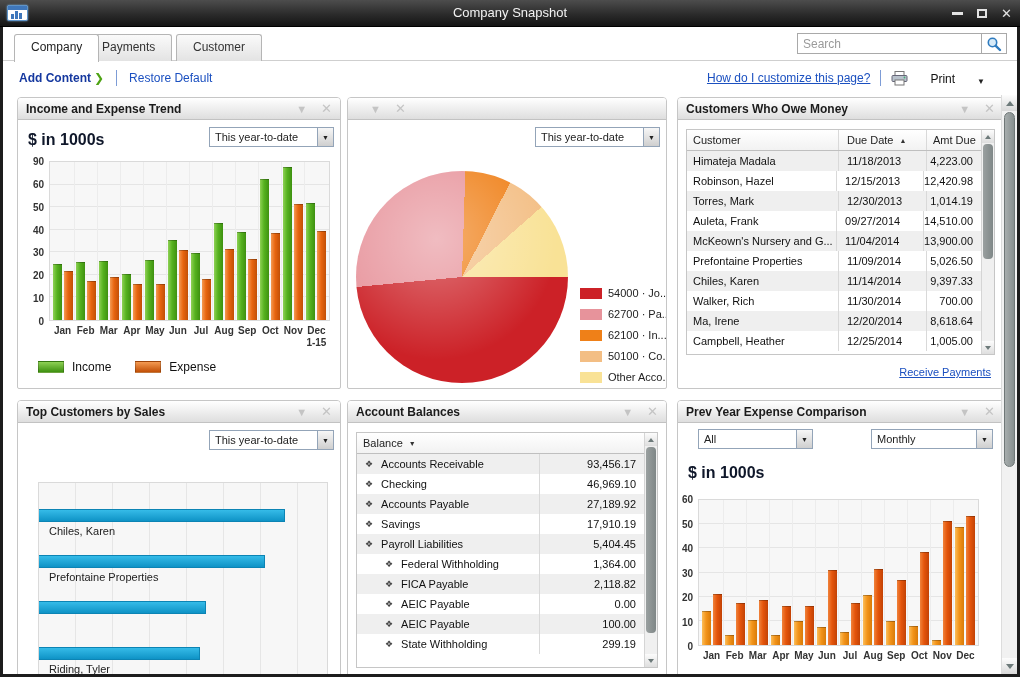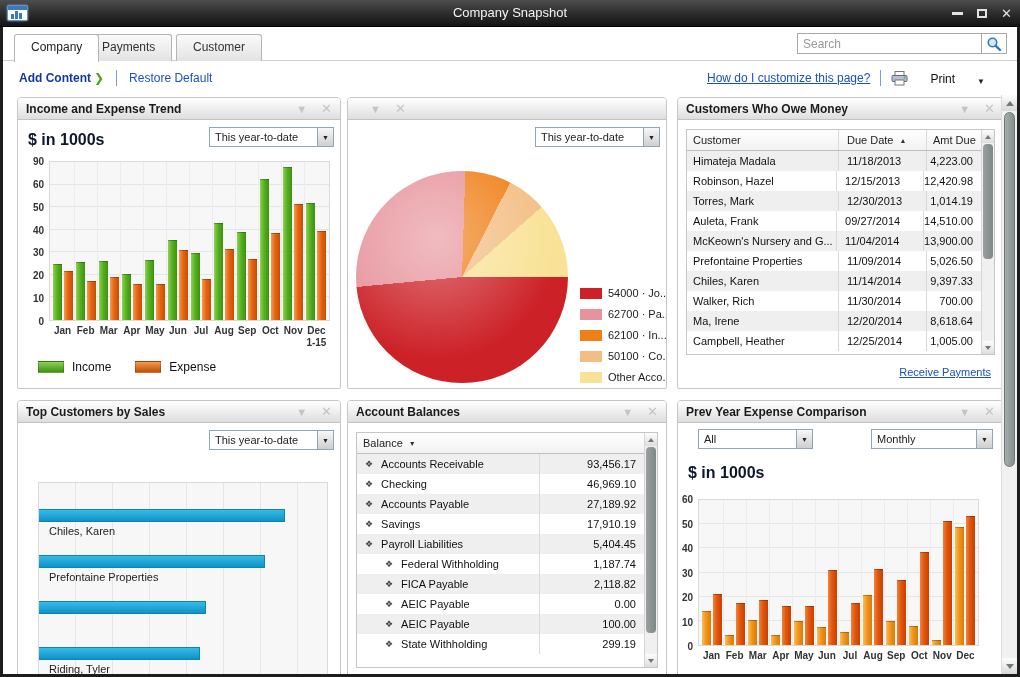--- a/index.html
+++ b/index.html
@@ -528,21 +528,21 @@
                     <span class="diamond">❖</span>
                     <span>Payroll Liabilities</span>
                   </span>
                   <span class="a-bal">5,404.45</span>
                 </div>
                 <div class="trow">
                   <span class="a-name col-sep" style="padding-left: 28px;">
                     <span class="diamond">❖</span>
                     <span>Federal Withholding</span>
                   </span>
-                  <span class="a-bal">1,187.74</span>
+                  <span class="a-bal">1,364.00</span>
                 </div>
                 <div class="trow">
                   <span class="a-name col-sep" style="padding-left: 28px;">
                     <span class="diamond">❖</span>
                     <span>FICA Payable</span>
                   </span>
                   <span class="a-bal">2,118.82</span>
                 </div>
                 <div class="trow">
                   <span class="a-name col-sep" style="padding-left: 28px;">

